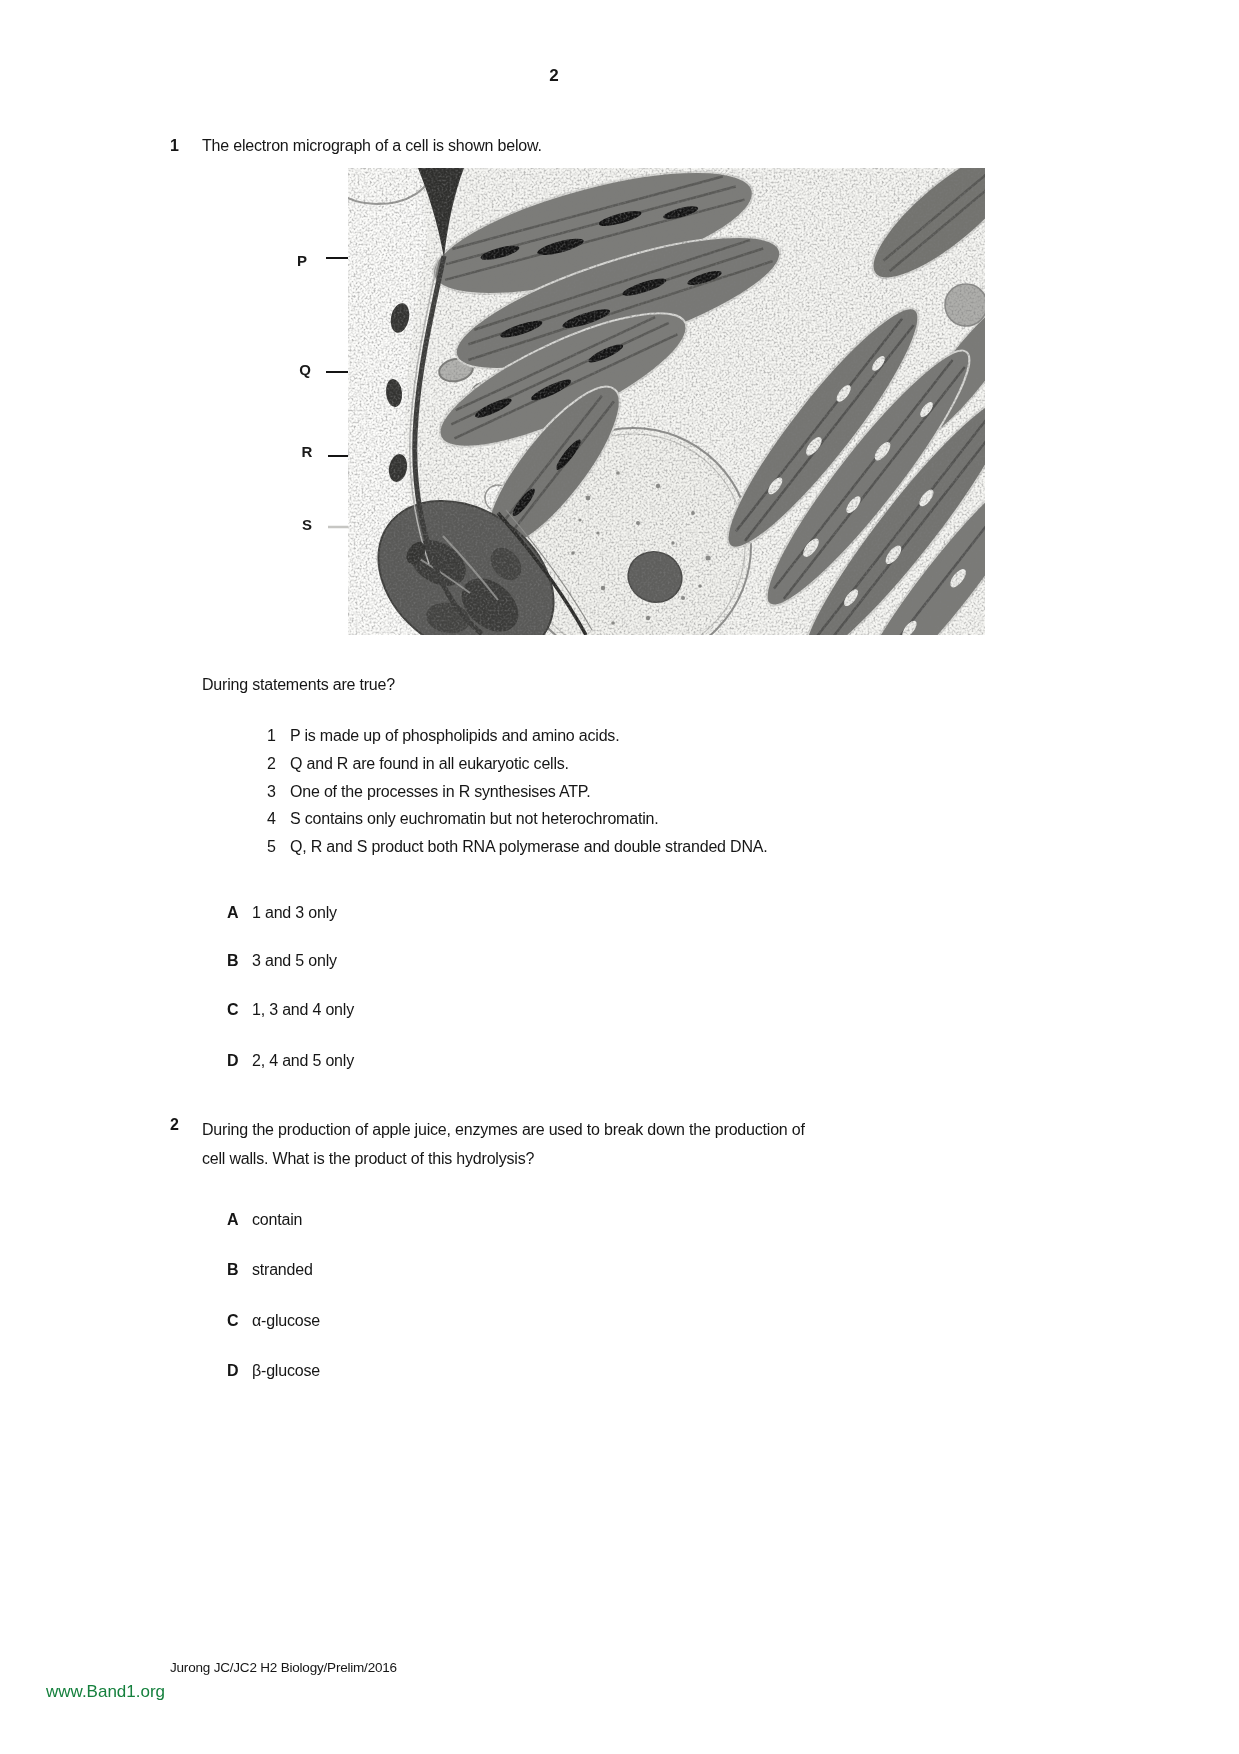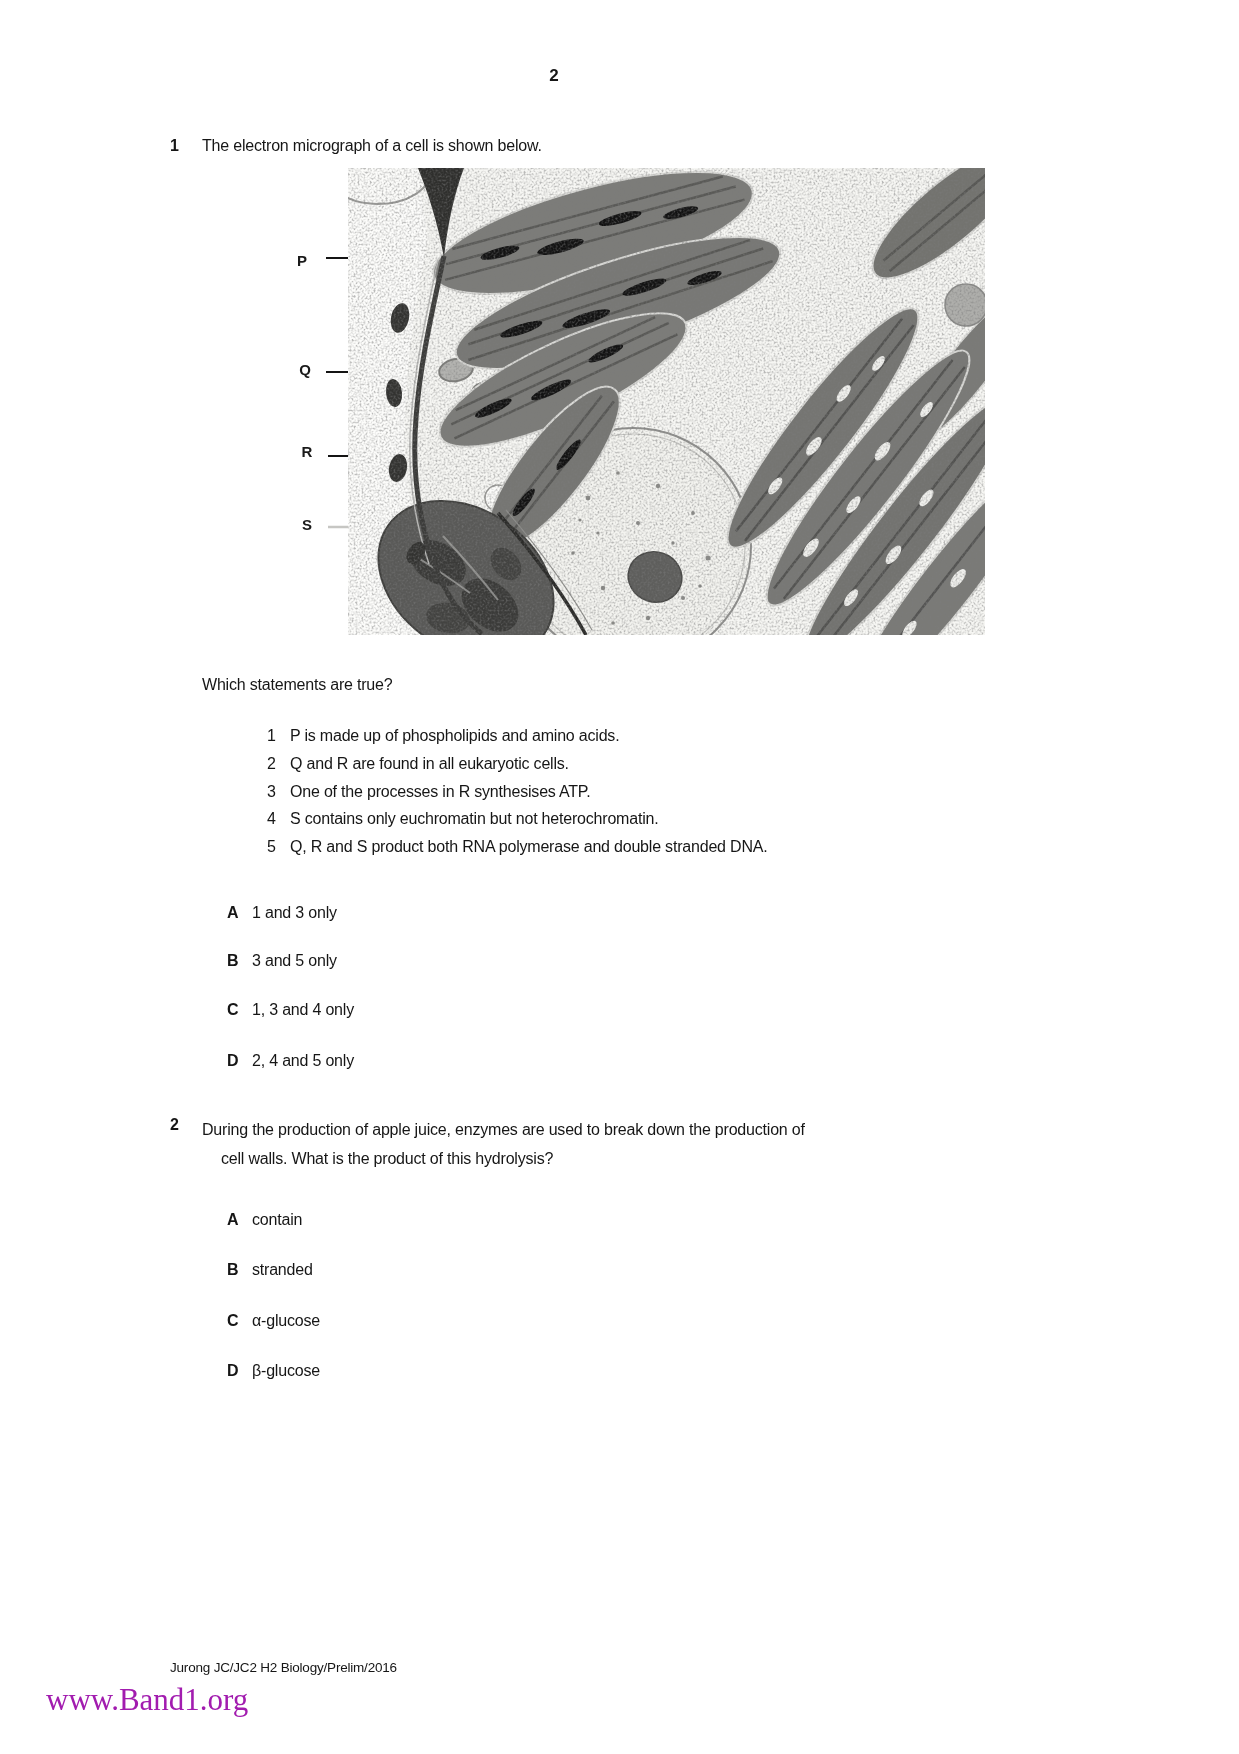--- a/index.html
+++ b/index.html
@@ -7,21 +7,21 @@
   body { font-family:"Liberation Sans", sans-serif; color:#161616; }
   .page { position:relative; width:1239px; height:1754px; background:#ffffff; overflow:hidden; }
   .abs { position:absolute; }
   .txt { font-size:16px; letter-spacing:-0.2px; line-height:1.22; white-space:nowrap; }
   .b { font-weight:bold; }
   .numcol { display:inline-block; width:32px; flex:0 0 32px; }
   .stmtnum { display:inline-block; width:23px; flex:0 0 23px; }
   .optletter { display:inline-block; width:25px; flex:0 0 25px; font-weight:bold; }
   .row { display:flex; }
   .footer-exam { font-size:13.5px; font-weight:normal; letter-spacing:-0.2px; }
-  .footer-site { font-family:Liberation Serif, serif; font-size:31px; color:#a21caf; }
+  .footer-site { font-family:Liberation Sans, sans-serif; font-size:17px; color:#15803d; }
   .pageno { font-size:17px; font-weight:bold; }
   svg text { font-family:"Liberation Sans", sans-serif; }
 </style>
 </head>
 <body>
 
 <div class="page">
 
   <div class="abs pageno" style="left:540px; top:66px; width:28px; text-align:center;">2</div>
 
@@ -179,21 +179,21 @@
         <ellipse cx="50" cy="300" rx="9" ry="14" fill="#333331" transform="rotate(10 50 300)"></ellipse>
         <ellipse cx="68" cy="385" rx="8" ry="12" fill="#333331" transform="rotate(35 68 385)"></ellipse>
         <path d="M150,345 C185,385 215,425 238,467" fill="none" stroke="#2b2b29" stroke-width="3.5"></path>
         <path d="M158,342 C192,382 221,421 244,462" fill="none" stroke="#8f8f8c" stroke-width="1.2"></path>
       </g>
 
       <rect width="637" height="467" filter="url(#grain)" opacity="0.5"></rect>
     </g>
   </svg>
 
-  <div class="abs txt" style="left:202px; top:675px;">Which statements are true?</div>
+  <div class="abs txt" style="left:202px; top:675px;">During statements are true?</div>
 
   <div class="abs" style="left:267px; top:726px; width:650px; height:130px;">
     <div class="abs row txt" style="top:0;">
       <span class="stmtnum">1</span>
       <span>P is made up of phospholipids and amino acids.</span>
     </div>
     <div class="abs row txt" style="top:28px;">
       <span class="stmtnum">2</span>
       <span>Q and R are found in all eukaryotic cells.</span>
     </div>
@@ -227,21 +227,21 @@
     <div class="abs row txt" style="top:148px;">
       <span class="optletter">D</span>
       <span>2, 4 and 5 only</span>
     </div>
   </div>
 
   <div class="abs row" style="left:170px; top:1115px; width:800px;">
     <span class="txt b numcol">2</span>
     <span>
       <span class="txt" style="display:block; line-height:29px;">During the production of apple juice, enzymes are used to break down the production of</span>
-      <span class="txt" style="display:block; line-height:29px;margin-left:19px;">cell walls. What is the product of this hydrolysis?</span>
+      <span class="txt" style="display:block; line-height:29px;">cell walls. What is the product of this hydrolysis?</span>
     </span>
   </div>
 
   <div class="abs" style="left:227px; top:1210px; width:400px; height:180px;">
     <div class="abs row txt" style="top:0;">
       <span class="optletter">A</span>
       <span>contain</span>
     </div>
     <div class="abs row txt" style="top:50px;">
       <span class="optletter">B</span>

